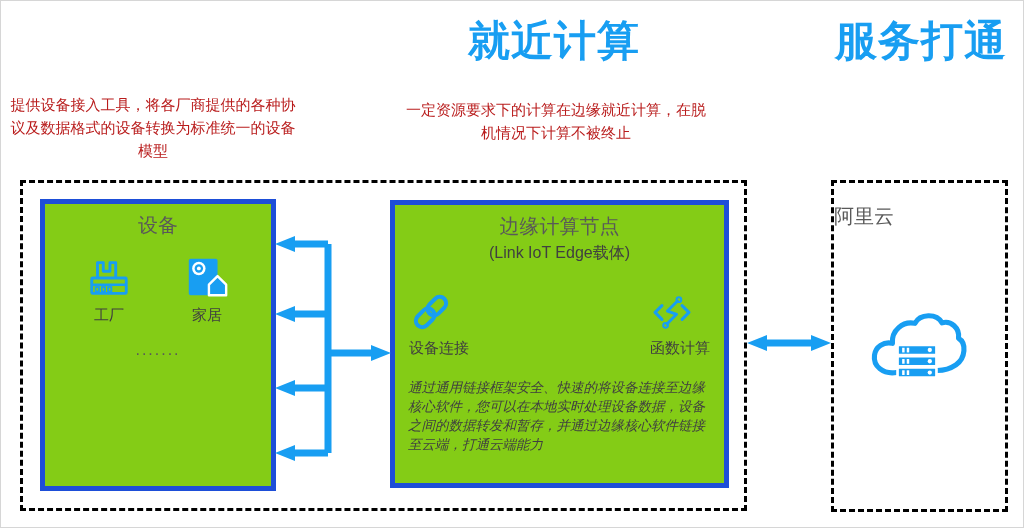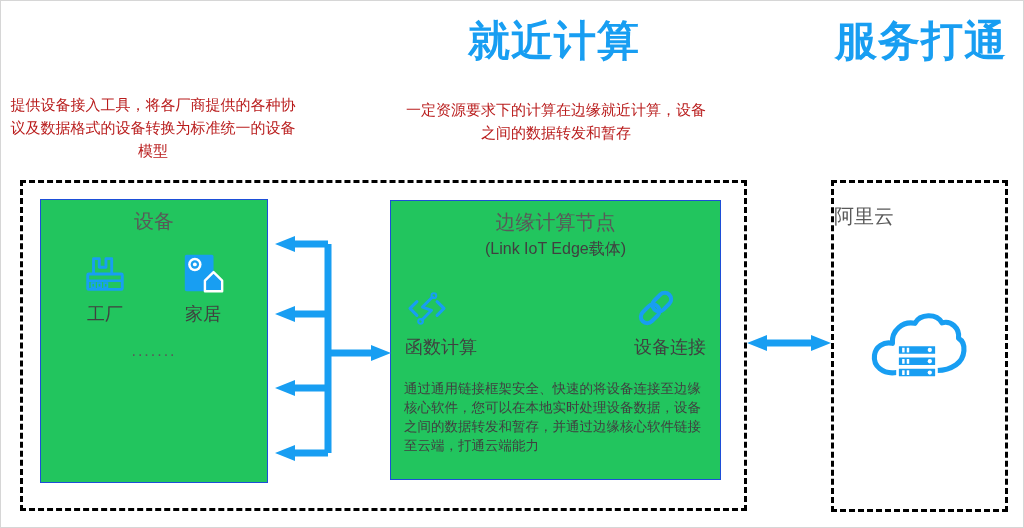--- a/index.html
+++ b/index.html
@@ -13,53 +13,53 @@
   .col-title.t3{left:790px;}
 
   .col-desc{position:absolute;text-align:center;font-size:15px;line-height:23px;color:#b91c1c;}
   .col-desc.d1{left:6px;top:92px;width:292px;}
   .col-desc.d2{left:402px;top:97px;width:306px;}
 
   .dashed-box{position:absolute;border:3px dashed #000;background:transparent;}
   .main-dashed{left:19px;top:179px;width:721px;height:325px;}
   .cloud-dashed{left:830px;top:179px;width:171px;height:326px;}
 
-  .panel{position:absolute;border:1px solid #1d4ed8;background:#22c55e;}
+  .panel{position:absolute;border:5px solid #1d4ed8;background:#84cc16;}
   .devices-panel{left:39px;top:198px;width:226px;height:282px;}
   .edge-panel{left:389px;top:199px;width:329px;height:278px;}
 
   .panel-title{margin-top:8px;text-align:center;font-size:20px;color:#595959;}
   .panel-subtitle{margin-top:3px;text-align:center;font-size:16px;color:#404040;}
 
   .dev-grid{margin-top:16px;display:grid;grid-template-columns:auto auto;justify-content:center;
     column-gap:52px;row-gap:32px;}
   .dev-item{display:flex;flex-direction:column;align-items:center;}
-  .dev-item .label, .feat .label{margin-top:5px;font-size:18px;color:#404040;}
+  .dev-item .label, .feat .label{margin-top:5px;font-size:15px;color:#404040;}
   .icon{display:block;}
   .dots{margin-top:16px;text-align:center;font-size:16px;letter-spacing:2px;color:#595959;}
 
   .features{margin-top:26px;display:flex;justify-content:space-between;padding:0 14px;}
   .feat{display:flex;flex-direction:column;align-items:flex-start;}
-  .edge-desc{margin:20px 13px 0 13px;font-size:13.5px;line-height:19px;color:#404040;text-align:left;}
+  .edge-desc{margin:20px 13px 0 13px;font-size:13.5px;line-height:19px;color:#404040;text-align:left;font-style:italic;}
 
   .cloud-title{margin-top:20px;font-size:20px;color:#595959;}
   .cloud-icon-wrap{margin-top:78px;display:flex;justify-content:center;}
 
   svg.arrows{position:absolute;overflow:visible;}
 </style>
 </head>
 <body>
 
 <div class="canvas">
 
   <div class="col-title t2">就近计算</div>
   <div class="col-title t3">服务打通</div>
 
   <div class="col-desc d1">提供设备接入工具，将各厂商提供的各种协议及数据格式的设备转换为标准统一的设备模型</div>
-  <div class="col-desc d2">一定资源要求下的计算在边缘就近计算，设备之间的数据转发和暂存</div>
+  <div class="col-desc d2">一定资源要求下的计算在边缘就近计算，在脱机情况下计算不被终止</div>
 
   <div class="dashed-box main-dashed"></div>
 
   <div class="dashed-box cloud-dashed"></div>
 
   <div class="panel devices-panel">
     <div class="panel-title">设备</div>
     <div class="dev-grid">
 
       <div class="dev-item">
@@ -89,38 +89,38 @@
     </div>
     <div class="dots">.......</div>
   </div>
 
   <div class="panel edge-panel">
     <div class="panel-title">边缘计算节点</div>
     <div class="panel-subtitle">(Link IoT Edge载体)</div>
 
     <div class="features">
       <div class="feat">
+        <svg class="icon" width="44" height="44" viewBox="0 0 48 48" fill="none" stroke="#189ef2">
+          <g transform="rotate(-45 24 24)">
+            <rect x="3.5" y="17" width="23" height="14" rx="7" stroke-width="4.4"></rect>
+            <rect x="21.5" y="17" width="23" height="14" rx="7" stroke-width="4.4"></rect>
+          </g>
+        </svg>
+        <div class="label">设备连接</div>
+      </div>
+
+      <div class="feat">
         <svg class="icon" width="44" height="44" viewBox="0 0 48 48" fill="none" stroke="#189ef2" stroke-linecap="round" stroke-linejoin="round">
           <path d="M13,17 L5.5,24.5 L13,32" stroke-width="3.4"></path>
           <path d="M35,17 L42.5,24.5 L35,32" stroke-width="3.4"></path>
           <path d="M30,12 L19,23 L29,26.5 L18.5,37" stroke-width="3.2"></path>
           <circle cx="31.5" cy="10.5" r="2.6" stroke-width="2.2"></circle>
           <circle cx="17" cy="38.5" r="2.6" stroke-width="2.2"></circle>
         </svg>
         <div class="label">函数计算</div>
-      </div>
-
-      <div class="feat">
-        <svg class="icon" width="44" height="44" viewBox="0 0 48 48" fill="none" stroke="#189ef2">
-          <g transform="rotate(-45 24 24)">
-            <rect x="3.5" y="17" width="23" height="14" rx="7" stroke-width="4.4"></rect>
-            <rect x="21.5" y="17" width="23" height="14" rx="7" stroke-width="4.4"></rect>
-          </g>
-        </svg>
-        <div class="label">设备连接</div>
       </div>
 
     </div>
 
     <div class="edge-desc">通过通用链接框架安全、快速的将设备连接至边缘核心软件，您可以在本地实时处理设备数据，设备之间的数据转发和暂存，并通过边缘核心软件链接至云端，打通云端能力</div>
   </div>
 
   <div style="position:absolute;left:833px;top:182px;width:165px;">
     <div class="cloud-title">阿里云</div>
     <div class="cloud-icon-wrap">

